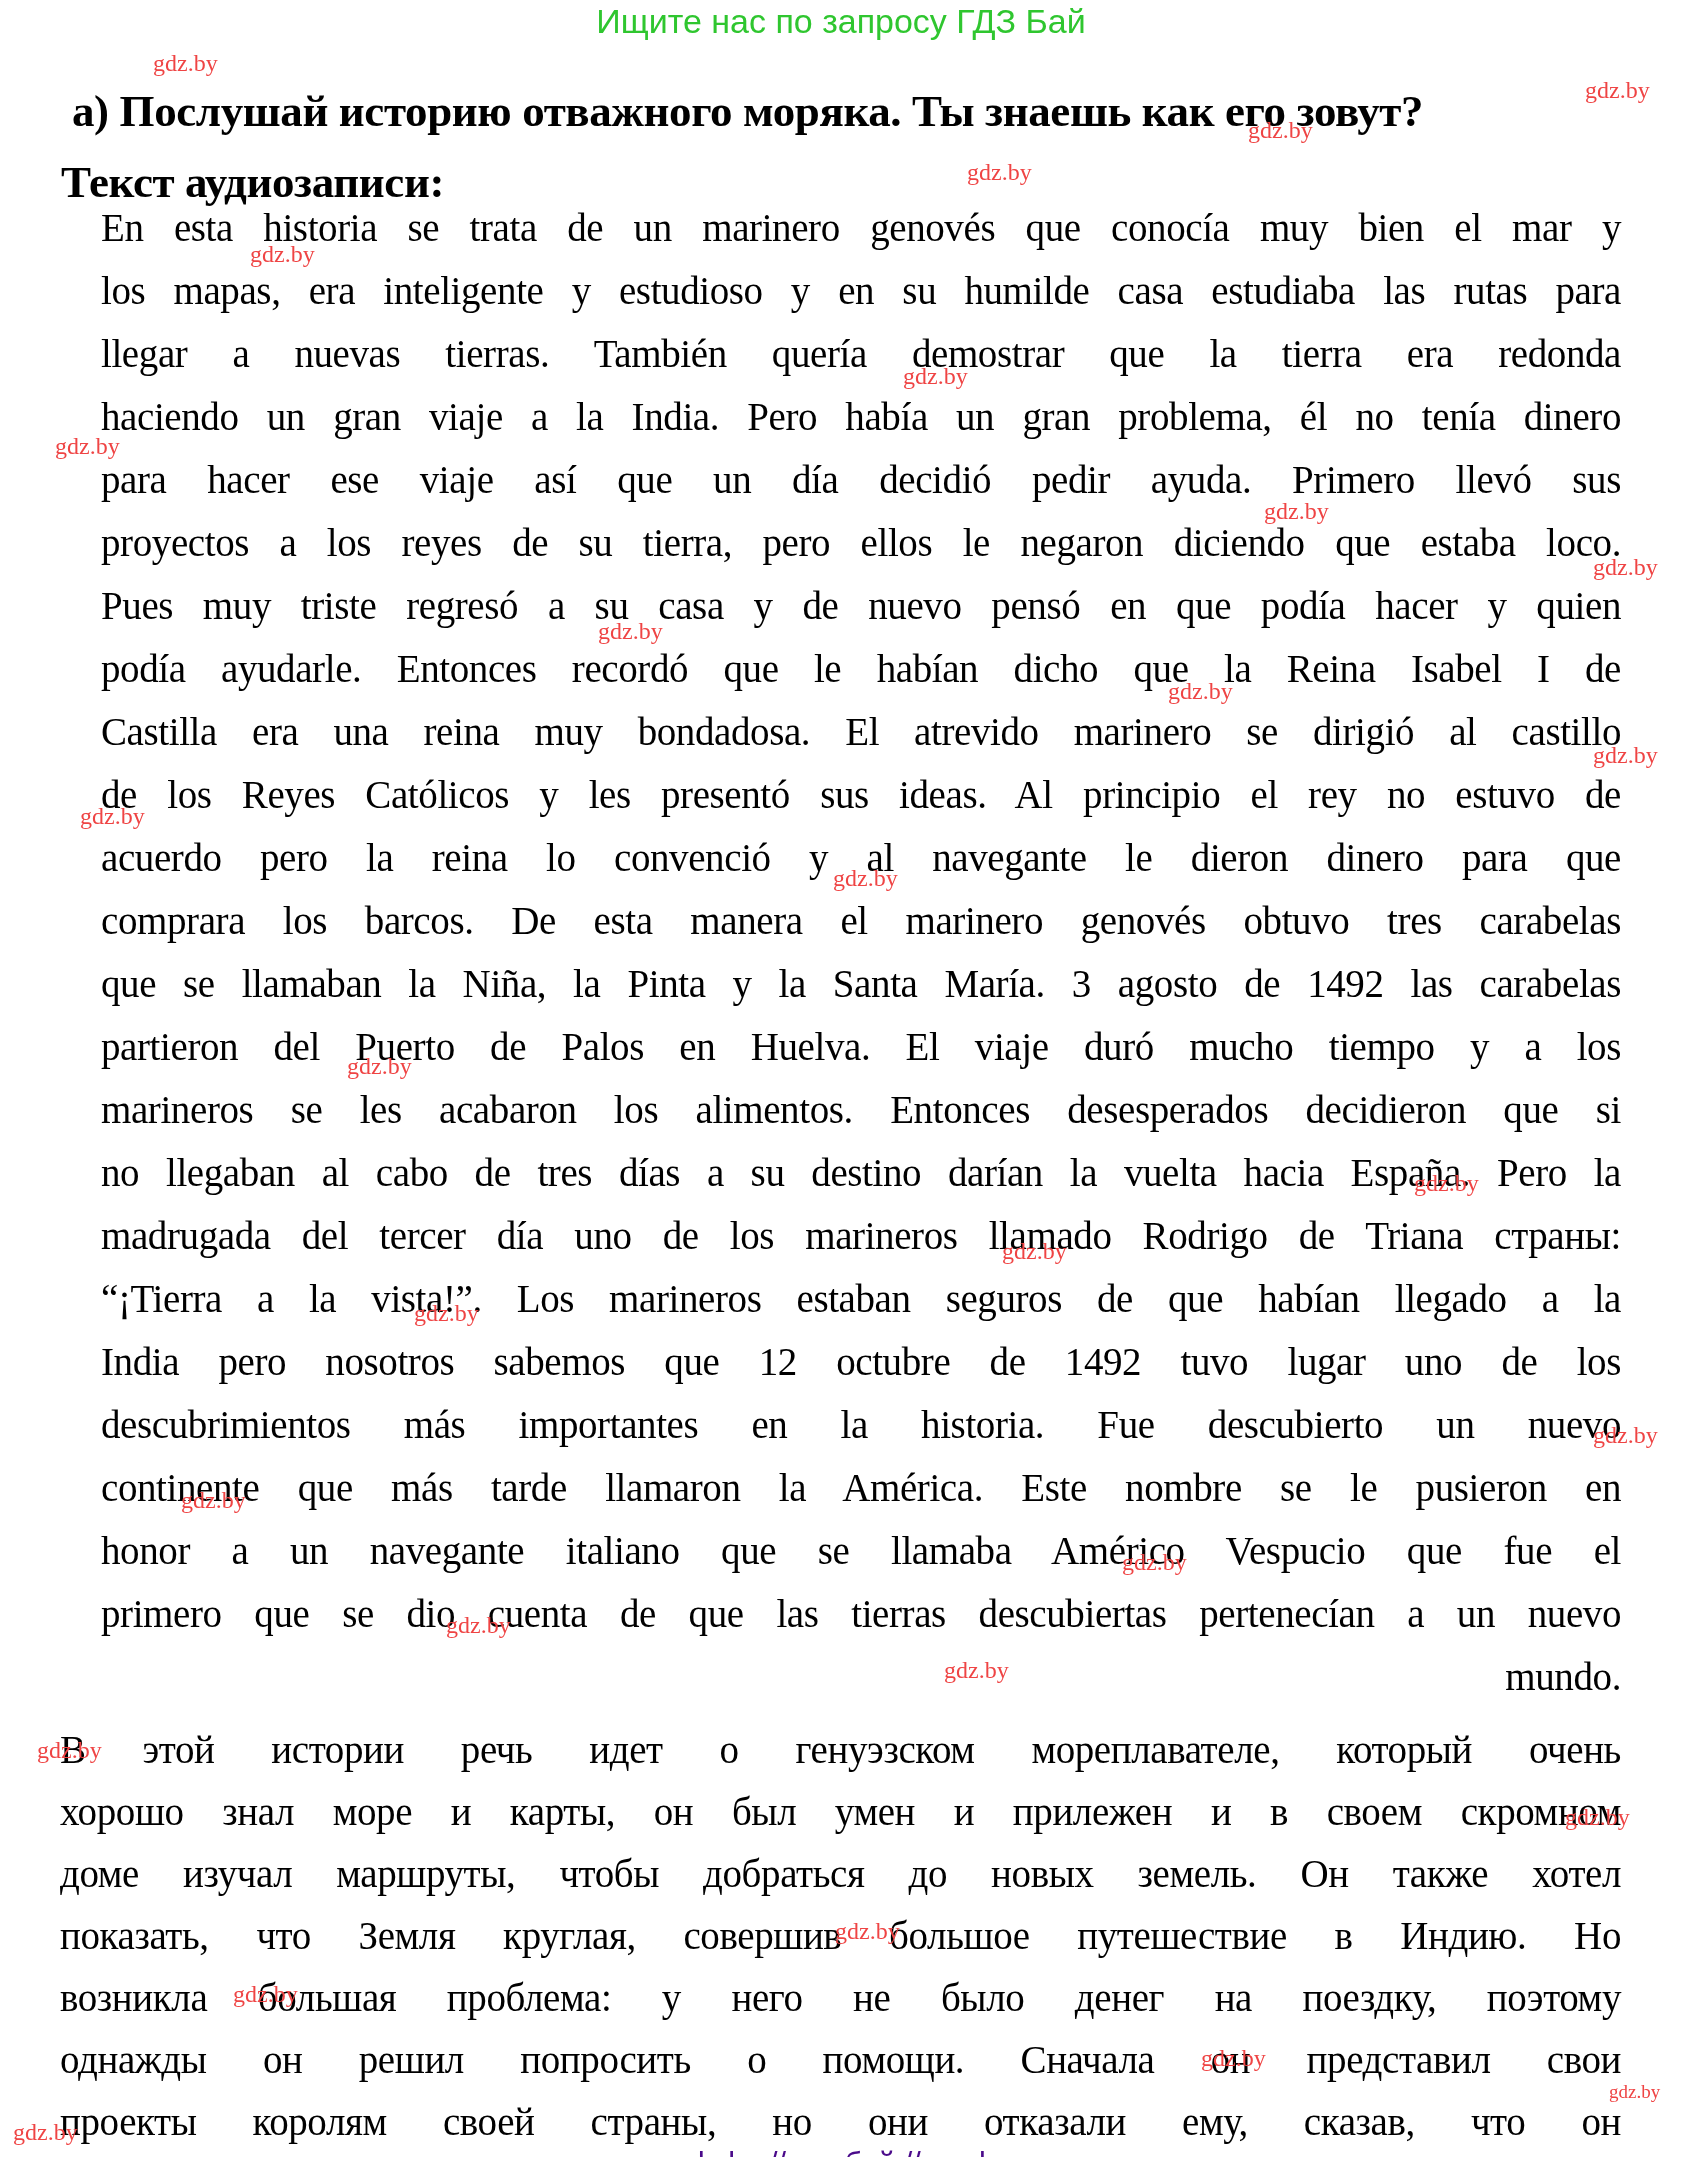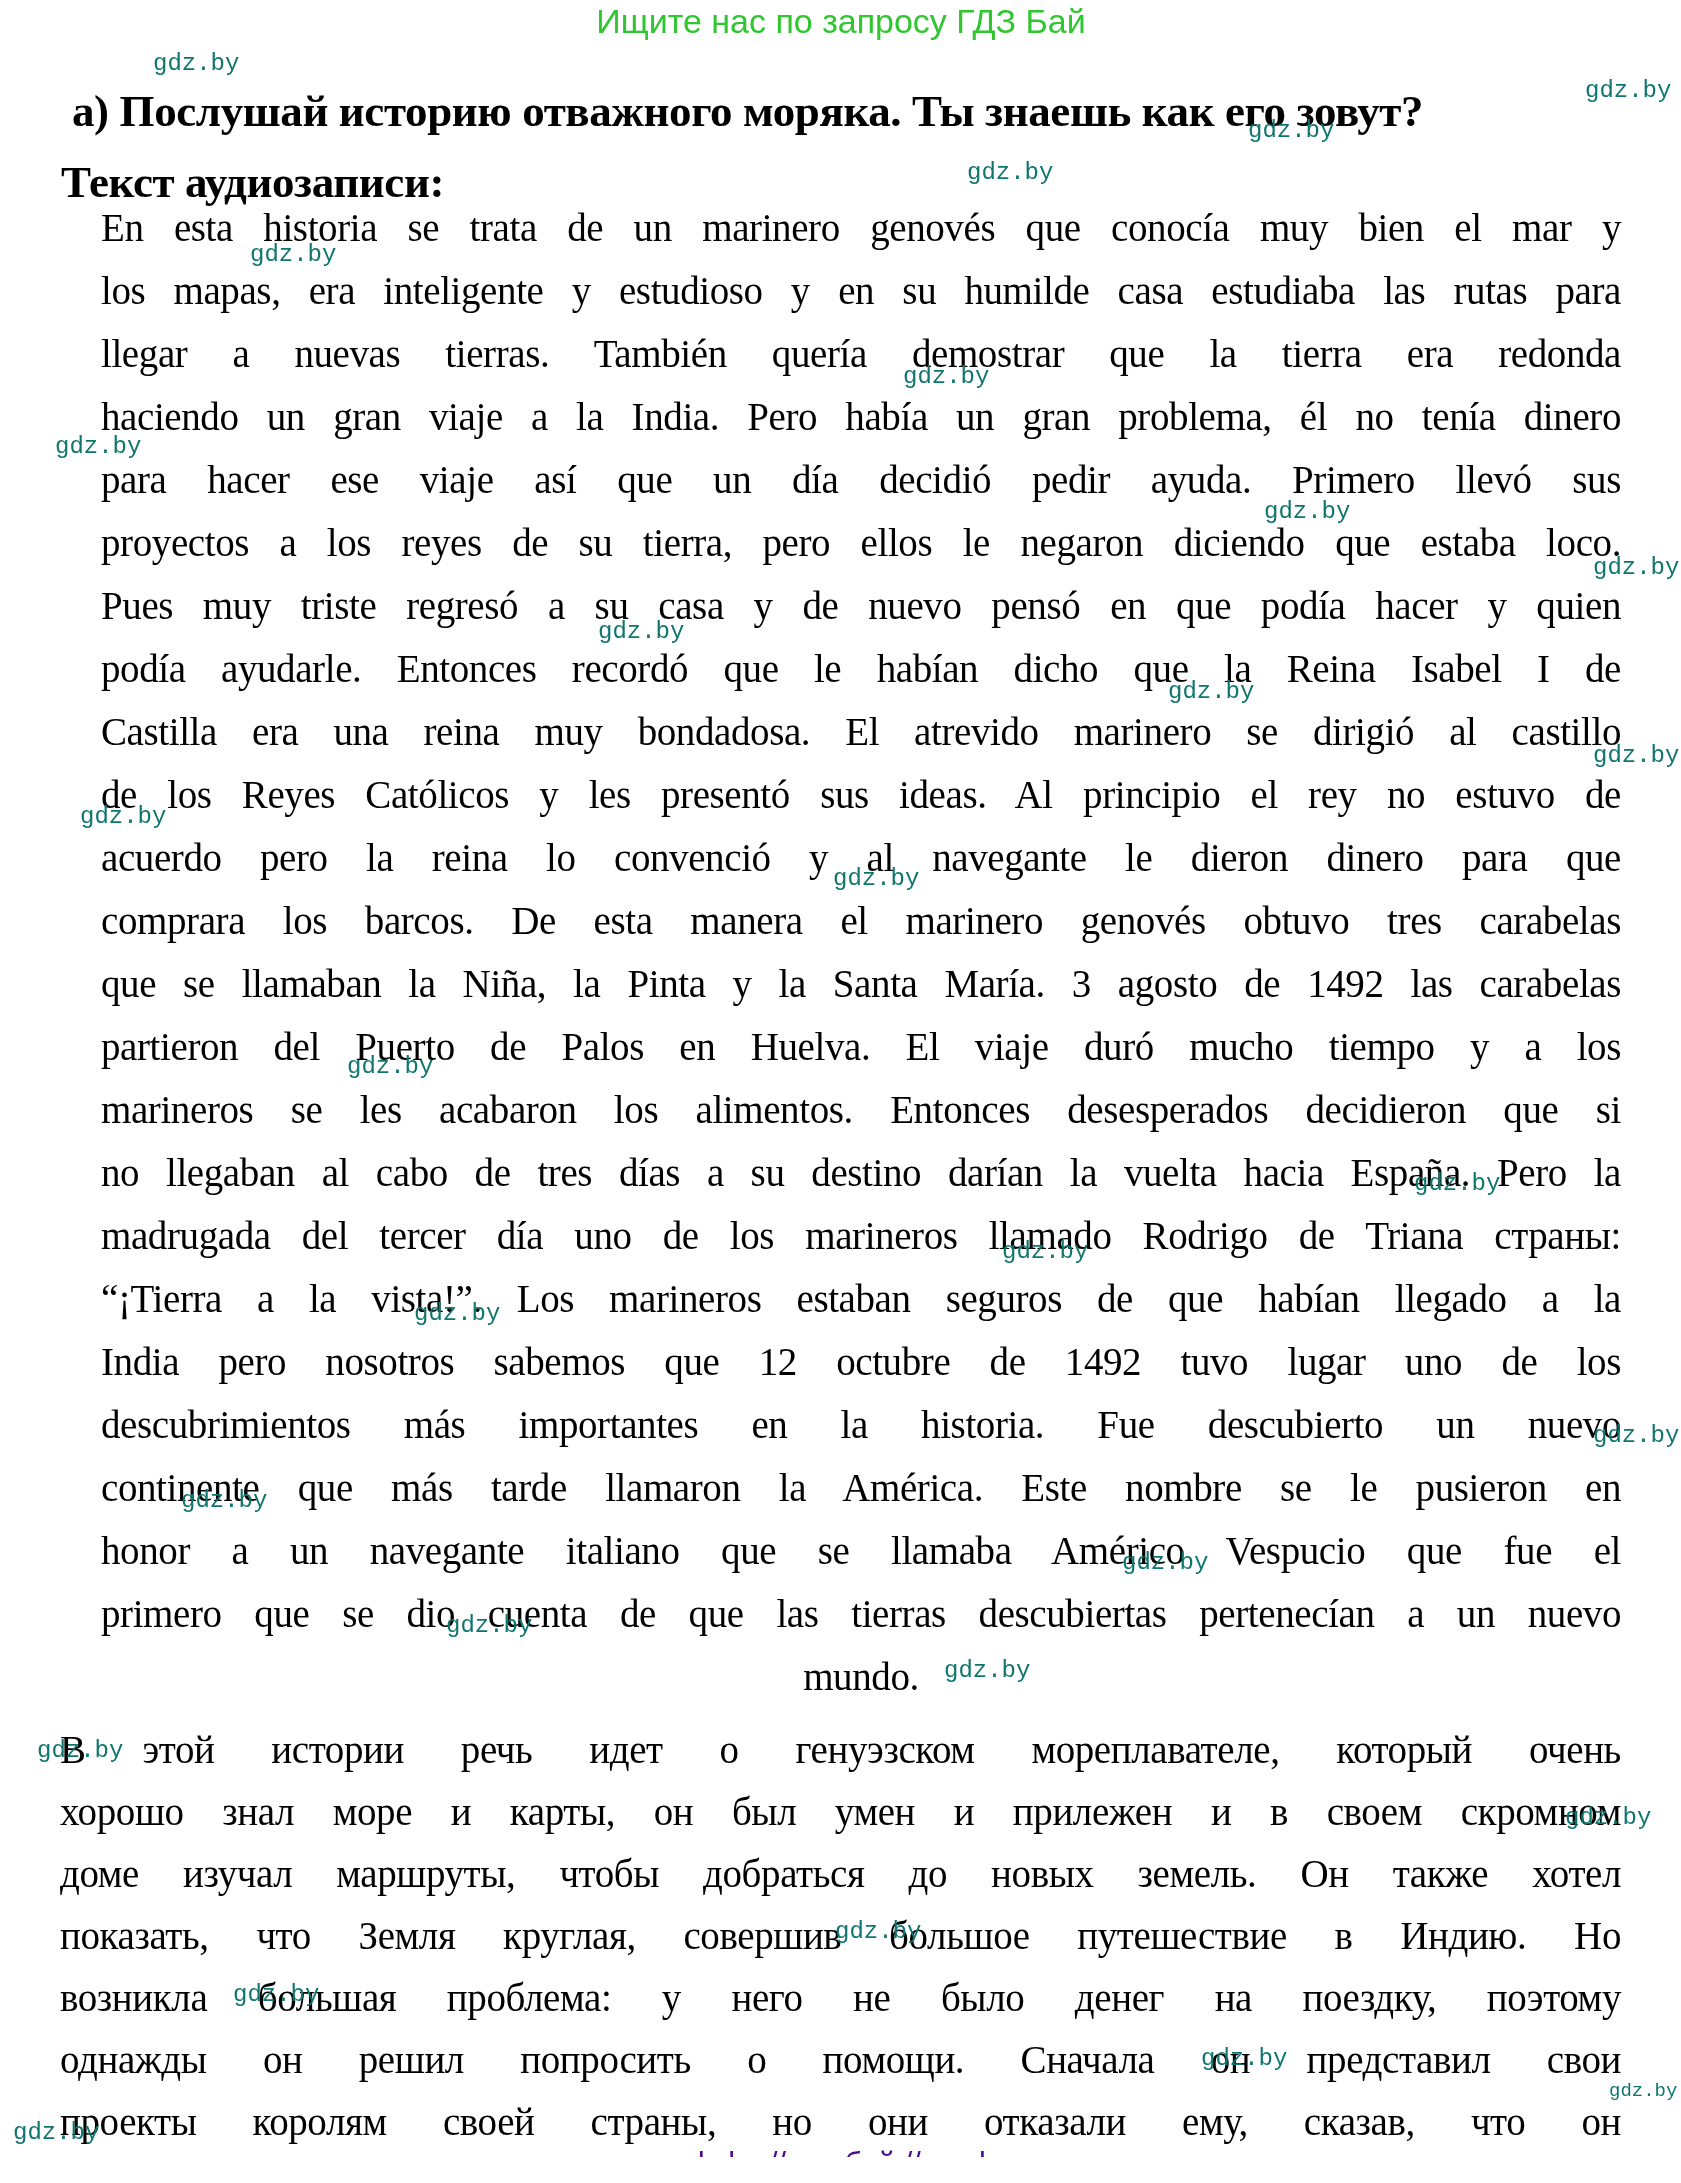--- a/index.html
+++ b/index.html
@@ -32,26 +32,26 @@
     position:absolute;left:60px;width:1561px;
     font-size:39px;
     letter-spacing:-0.4px;
   }
   #spanish{top:196px;}
   #spanish .line{height:63px;line-height:63px;margin-left:41px;}
   #russian{top:1719px;}
   #russian .line{height:62px;line-height:62px;}
   .line{overflow:visible;}
   .line.j{text-align:justify;text-align-last:justify;}
-  .line.l{text-align:center;}
+  .line.l{text-align:right;}
   .wm{
     position:absolute;
-    font-family:Liberation Mono, monospace;
+    font-family:Liberation Serif, serif;
     font-size:24px;line-height:27px;
-    color:#0f766e;
+    color:#ef4444;
     white-space:nowrap;
   }
   .wm.sm{font-size:19px;line-height:21px;}
   .footer{
     position:absolute;top:2146px;left:0;width:100%;
     text-align:center;
     font-family:"Liberation Sans", sans-serif;
     font-size:30.5px;line-height:34px;
     color:#4a0a8a;
     white-space:nowrap;

